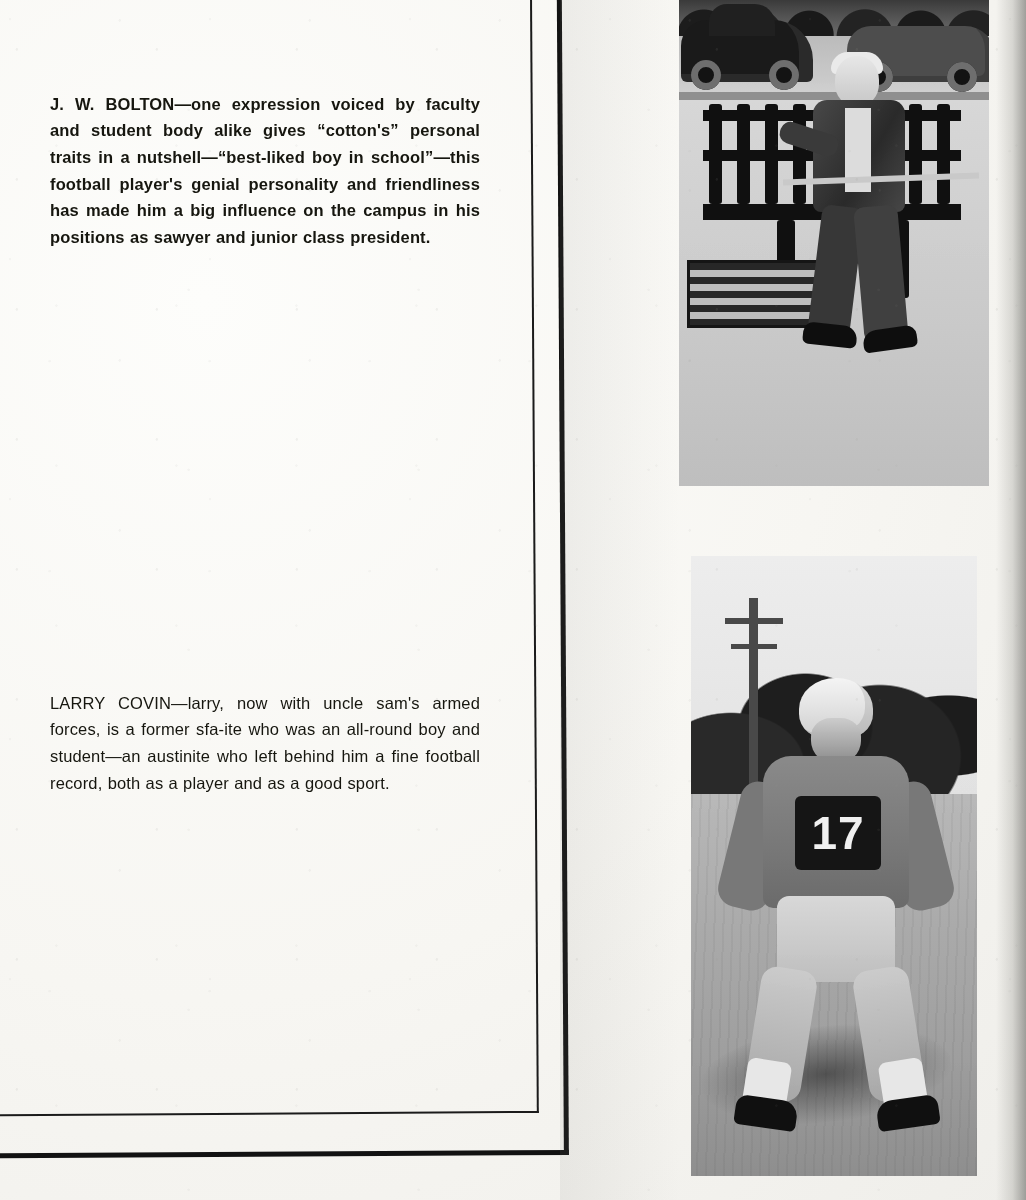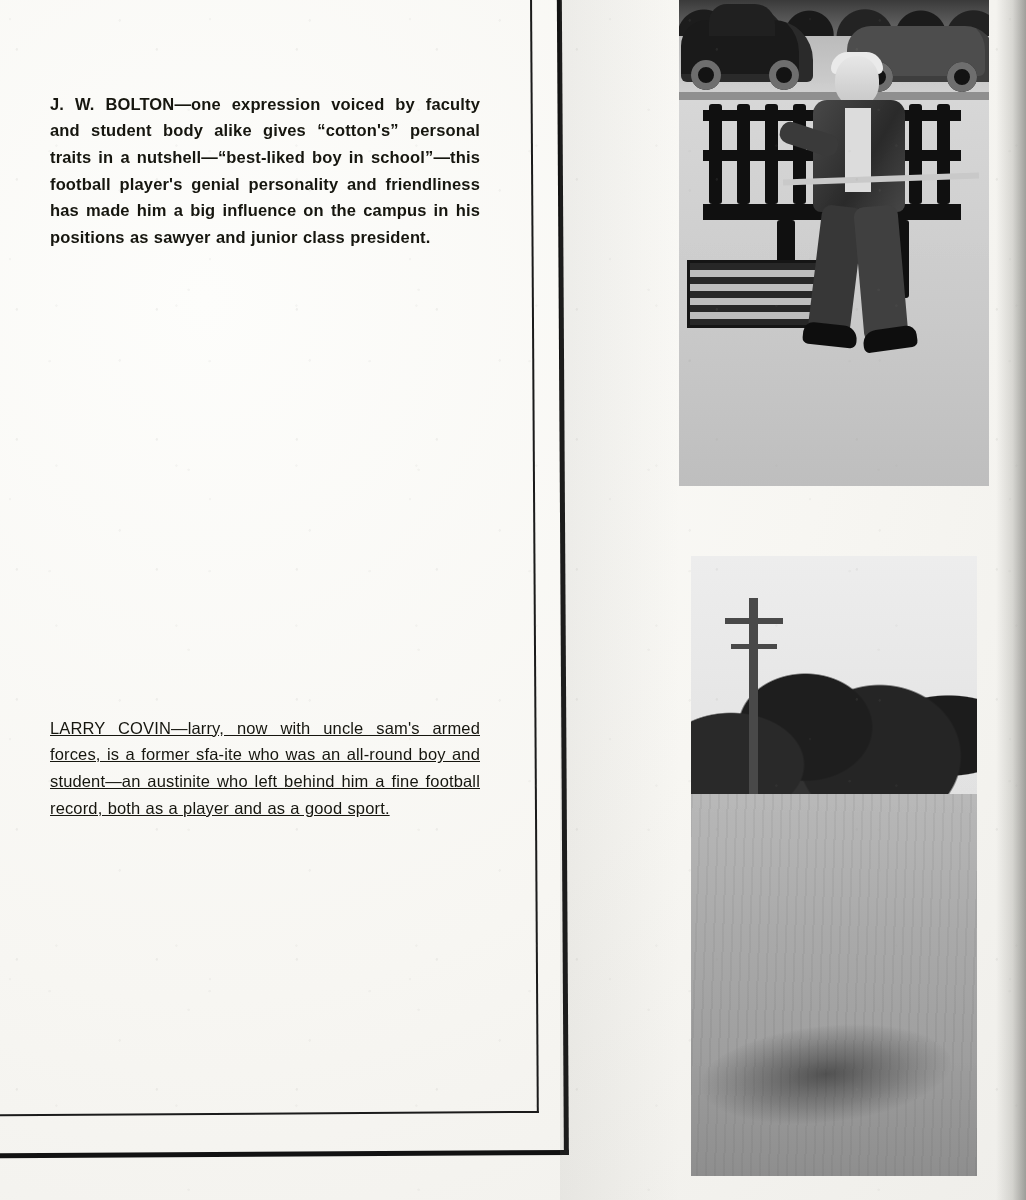--- a/index.html
+++ b/index.html
@@ -67,21 +67,21 @@
     width: 430px;
     left: 50px;
     color: #16160f;
     font-size: 16.5px;
     line-height: 1.62;
     text-align: justify;
     letter-spacing: .15px;
     word-spacing: .5px;
   }
   #bio-bolton { top: 74px; font-weight: bold; }
-  #bio-covin  { top: 698px; text-decoration: underline; }
+  #bio-covin  { top: 673px; }
 
   
   .photo {
     position: absolute;
     overflow: hidden;
     background: #9a9a96;
     filter: grayscale(1) contrast(1.04);
   }
 
   
@@ -393,18 +393,35 @@
   <div class="photo" id="photo-covin">
     <div class="p2-sky"></div>
     <div class="p2-treeline"></div>
     <div class="p2-pole"></div>
     <div class="p2-crossbar"></div>
     <div class="p2-crossbar2"></div>
     <div class="p2-field"></div>
     <div class="p2-field-tex"></div>
     <div class="p2-shadow"></div>
 
+    <div class="p2-player">
+      <div class="p2-arm-l"></div>
+      <div class="p2-arm-r"></div>
+      <div class="p2-helmet"></div>
+      <div class="p2-face"></div>
+      <div class="p2-jersey"></div>
+      <div class="p2-numpatch">
+        <span class="p2-num">17</span>
+      </div>
+      <div class="p2-pants"></div>
+      <div class="p2-leg-l"></div>
+      <div class="p2-leg-r"></div>
+      <div class="p2-sock-l"></div>
+      <div class="p2-sock-r"></div>
+      <div class="p2-shoe-l"></div>
+      <div class="p2-shoe-r"></div>
+    </div>
   </div>
 
   <div class="gutter-shade"></div>
   <div class="page-edge"></div>
   <div class="grain"></div>
 </div>
 
 </body></html>

